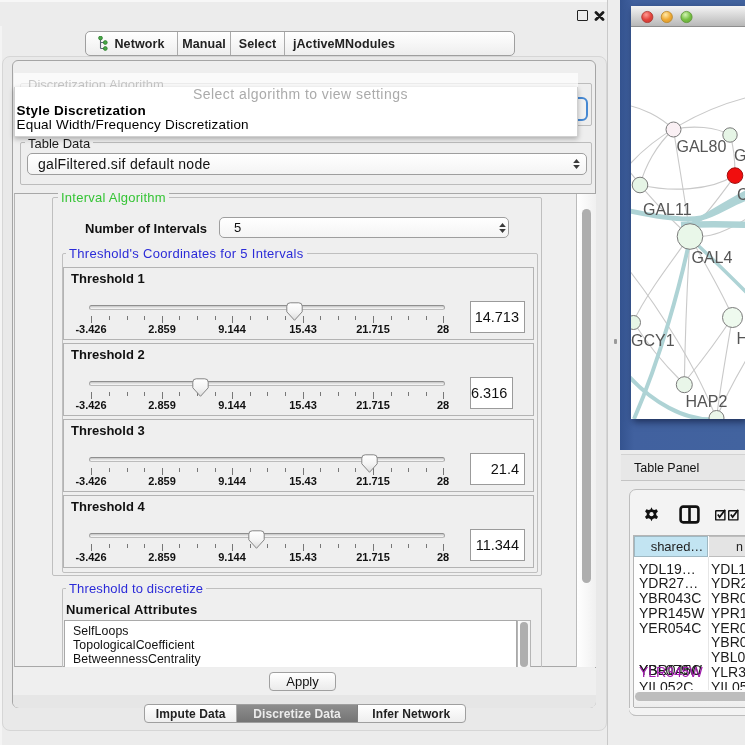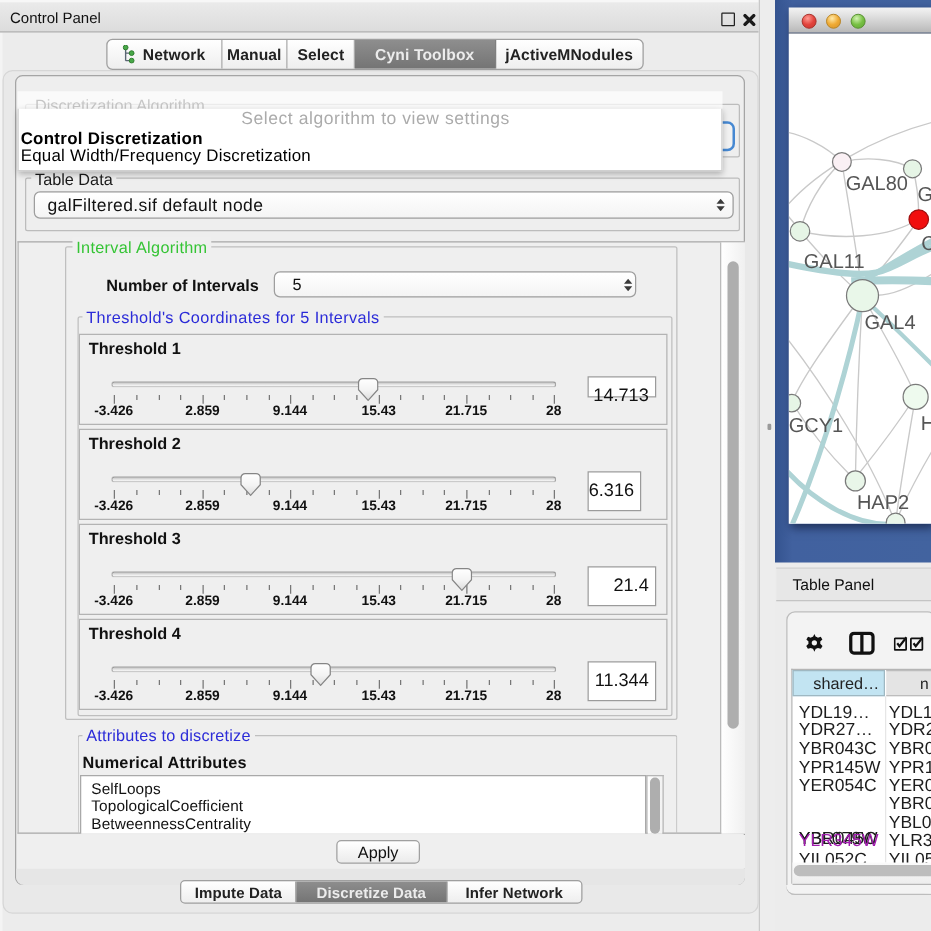--- a/index.html
+++ b/index.html
@@ -28,37 +28,33 @@
 .track { position:absolute; left:89px; width:356px; height:5px; border-top:1px solid #8f8f8f; border-bottom:1px solid #bcbcbc; border-left:1px solid #a5a5a5; border-right:1px solid #a5a5a5; border-radius:3px; background:linear-gradient(#c4c4c4,#eeeeee 70%,#f6f6f6); }
 .combo { position:absolute; background:linear-gradient(#ffffff,#f4f4f4); border:1px solid #9e9e9e; border-radius:5px; font-size:13px; color:#111; }
 .arrows { position:absolute; width:9px; }
 .scrollthumb { position:absolute; background:#aeaeae; border-radius:4.5px; }
 </style>
 </head>
 <body>
 <div id="stage">
 <div class="abs" style="left:0; top:0; width:607px; height:2px; background:#f7f7f7;"></div>
 <div class="abs" style="left:0; top:26px; width:2px; height:719px; background:#f4f4f4;"></div>
-<div class="abs" id="titlebar">
-      <span class="t">Control Panel</span>
-    </div>
 <div class="abs" id="btn-float"></div>
 <svg class="abs" style="left:594px; top:11px;" width="11" height="10" viewBox="0 0 11 10">
       <path d="M2 1.5 L9 8.5 M9 1.5 L2 8.5" stroke="#1a1a1a" stroke-width="2.8" stroke-linecap="round"></path>
     </svg>
 <div class="seg" id="toptabs">
 <div class="s" style="width:92px;"><svg width="11" height="15" viewBox="0 0 11 15" style="margin-right:5px;">
           <path d="M2.5 2 V12.5 M2.5 6.5 H7 M2.5 12.5 H7" fill="none" stroke="#5a6673" stroke-width="1.1"></path>
           <circle cx="2.5" cy="2" r="1.9" fill="#47a847" stroke="#2f7d2f" stroke-width="0.8"></circle>
           <circle cx="7.3" cy="6.5" r="1.9" fill="#47a847" stroke="#2f7d2f" stroke-width="0.8"></circle>
           <circle cx="7.3" cy="12.5" r="1.9" fill="#47a847" stroke="#2f7d2f" stroke-width="0.8"></circle>
         </svg>Network</div>
 <div class="s" style="width:53px;">Manual</div>
 <div class="s" style="width:54px;">Select</div>
-<div class="s sel" style="width:113px;">Cyni Toolbox</div>
 <div class="s" style="width:118px;">jActiveMNodules</div>
 </div>
 <div class="abs" id="outer"></div>
 <div class="abs" id="inner"></div>
 <div class="abs" style="left:20px; top:83px; width:572px; height:43px; border:1px solid #bcbcbc; border-radius:2px;"></div>
 <div class="lbl" style="left:25px; top:77px; font-size:13px; color:#333; padding:0 3px;">Discretization Algorithm</div>
 <div class="abs" style="left:564px; top:97px; width:24px; height:24px; border:2.5px solid #4688d2; border-radius:6px; background:#f1f1f1;"></div>
 <div class="abs" style="left:20px; top:142px; width:572px; height:43px; border:1px solid #bcbcbc; border-radius:2px;"></div>
 <div class="lbl" style="left:25px; top:135.5px; font-size:13px; color:#1a1a1a; background:#eeeeee; padding:0 3px;">Table Data</div>
 <div class="combo" style="left:27px; top:153px; width:560px; height:21.5px; line-height:20px; padding-left:10px; font-size:14px; letter-spacing:0.3px;">galFiltered.sif default node</div>
@@ -112,21 +108,21 @@
 <svg class="abs" style="left:286.1px; top:301.5px;" width="17" height="19" viewBox="0 0 17 19">
 <defs>
         <linearGradient id="thg1" x1="0" y1="0" x2="0" y2="1">
           <stop offset="0" stop-color="#ffffff"></stop>
           <stop offset="0.55" stop-color="#f3f3f3"></stop>
           <stop offset="1" stop-color="#dcdcdc"></stop>
         </linearGradient>
       </defs>
 <path d="M4.2 0.8 h8.6 a3.4 3.4 0 0 1 3.4 3.4 v5.6 L8.5 18.3 L0.8 9.8 v-5.6 a3.4 3.4 0 0 1 3.4 -3.4 Z" fill="url(#thg1)" stroke="#858585" stroke-width="1"></path>
     </svg>
-<div class="vbox" style="left:470px; top:301px; width:55px; height:17px; line-height:30px;">14.713</div>
+<div class="vbox" style="left:470px; top:301px; width:55px; height:32px; line-height:30px;">14.713</div>
 <div class="tpanel" style="top:343px;"></div>
 <div class="lbl bold" style="left:71px; top:347px; font-size:13px; color:#111;">Threshold 2</div>
 <div class="track" style="top:381px;"></div>
 <div class="tick" style="left:91.4px; top:392px; height:6.5px;"></div>
     <div class="tick" style="left:109.0px; top:392px; height:3.5px;"></div>
     <div class="tick" style="left:126.6px; top:392px; height:3.5px;"></div>
     <div class="tick" style="left:144.2px; top:392px; height:3.5px;"></div>
     <div class="tick" style="left:161.8px; top:392px; height:6.5px;"></div>
     <div class="tick" style="left:179.4px; top:392px; height:3.5px;"></div>
     <div class="tick" style="left:197.0px; top:392px; height:3.5px;"></div>
@@ -237,21 +233,21 @@
         <linearGradient id="thg4" x1="0" y1="0" x2="0" y2="1">
           <stop offset="0" stop-color="#ffffff"></stop>
           <stop offset="0.55" stop-color="#f3f3f3"></stop>
           <stop offset="1" stop-color="#dcdcdc"></stop>
         </linearGradient>
       </defs>
 <path d="M4.2 0.8 h8.6 a3.4 3.4 0 0 1 3.4 3.4 v5.6 L8.5 18.3 L0.8 9.8 v-5.6 a3.4 3.4 0 0 1 3.4 -3.4 Z" fill="url(#thg4)" stroke="#858585" stroke-width="1"></path>
     </svg>
 <div class="vbox" style="left:470px; top:529px; width:55px; height:32px; line-height:30px;">11.344</div>
 <div class="abs" style="left:62px; top:588px; width:480px; height:79px; border:1px solid #bfbfbf; border-top-left-radius:2px; border-top-right-radius:2px; border-bottom:none;"></div>
-<div class="lbl" style="left:66px; top:581px; font-size:13px; letter-spacing:0.15px; color:#2b2bd8; background:#efefef; padding:0 3px;">Attributes to discretize</div>
+<div class="lbl" style="left:66px; top:581px; font-size:13px; letter-spacing:0.15px; color:#2b2bd8; background:#efefef; padding:0 3px;">Threshold to discretize</div>
 <div class="lbl bold" style="left:66px; top:602px; font-size:13px; letter-spacing:0.2px; color:#111;">Numerical Attributes</div>
 <div class="abs" style="left:64px; top:620px; width:453px; height:47px; background:#ffffff; border:1px solid #a9a9a9; border-bottom:none; font-size:12.3px; letter-spacing:0.1px; color:#111;">
 <div style="padding:2.5px 0 0 8px; line-height:14.4px;">SelfLoops<br>TopologicalCoefficient<br>BetweennessCentrality</div>
     </div>
 <div class="abs" style="left:517px; top:620px; width:14px; height:47px; background:linear-gradient(90deg,#ffffff,#f2f2f2); border:1px solid #b5b5b5; border-bottom:none;"></div>
 <div class="scrollthumb" style="left:520px; top:622px; width:8px; height:45px;"></div>
 <div class="abs" style="left:14px; top:668px; width:582px; height:27px; background:#efefef;"></div>
 <div class="abs" style="left:269px; top:672px; width:67px; height:19px; border:1px solid #a0a0a0; border-radius:4px; background:linear-gradient(#ffffff,#ebebeb); font-size:13px; color:#111; text-align:center; line-height:17px;">Apply</div>
 <div class="abs" style="left:13px; top:695px; width:583px; height:13px; background:#e6e6e6; border-bottom-left-radius:6px; border-bottom-right-radius:6px;"></div>
 <div class="seg" id="bottabs">
@@ -381,16 +377,16 @@
     <div class="lbl" style="left:639px; top:678.7px; font-size:14px; line-height:16px; color:#1c1c1c;">YIL052C</div>
     <div class="lbl" style="left:711px; top:678.7px; font-size:14px; line-height:16px; color:#1c1c1c;">YIL05</div>
 <div class="abs" style="left:708px; top:557px; width:1px; height:133px; background:#e6e6e6;"></div>
 <div class="abs" style="left:634px; top:690px; width:111px; height:17px; background:linear-gradient(#fbfbfb,#ededed);"></div>
 <div class="abs" style="left:635px; top:692px; width:115px; height:9px; background:#bdbdbd; border-radius:4.5px;"></div>
 <div class="abs" style="left:634px; top:707px; width:111px; height:1px; background:#b5b5b5;"></div>
 <div class="abs" style="left:629px; top:708px; width:120px; height:8px; background:#f3f3f3; border-bottom:1px solid #bdbdbd; border-bottom-left-radius:7px;"></div>
 <div class="abs" style="left:14px; top:73px; width:564px; height:15px; background:rgba(255,255,255,0.72); z-index:50;"></div>
 <div class="abs" style="left:14px; top:87px; width:564px; height:50px; background:#ffffff; border:1px solid #d0d0d0; border-top:none; box-shadow:0 2px 5px rgba(0,0,0,0.28); z-index:50;">
 <div class="lbl" style="left:178px; top:-1px; font-size:14px; letter-spacing:0.45px; color:#ababab;text-align:center;">Select algorithm to view settings</div>
-<div class="lbl bold" style="left:1.5px; top:16px; font-size:13.5px; letter-spacing:0.25px; color:#000;">Control Discretization</div>
+<div class="lbl bold" style="left:1.5px; top:16px; font-size:13.5px; letter-spacing:0.25px; color:#000;">Style Discretization</div>
 <div class="lbl" style="left:1.5px; top:30px; font-size:13.5px; letter-spacing:0.2px; color:#000;">Equal Width/Frequency Discretization</div>
 </div>
 </div>
 
 </body></html>

